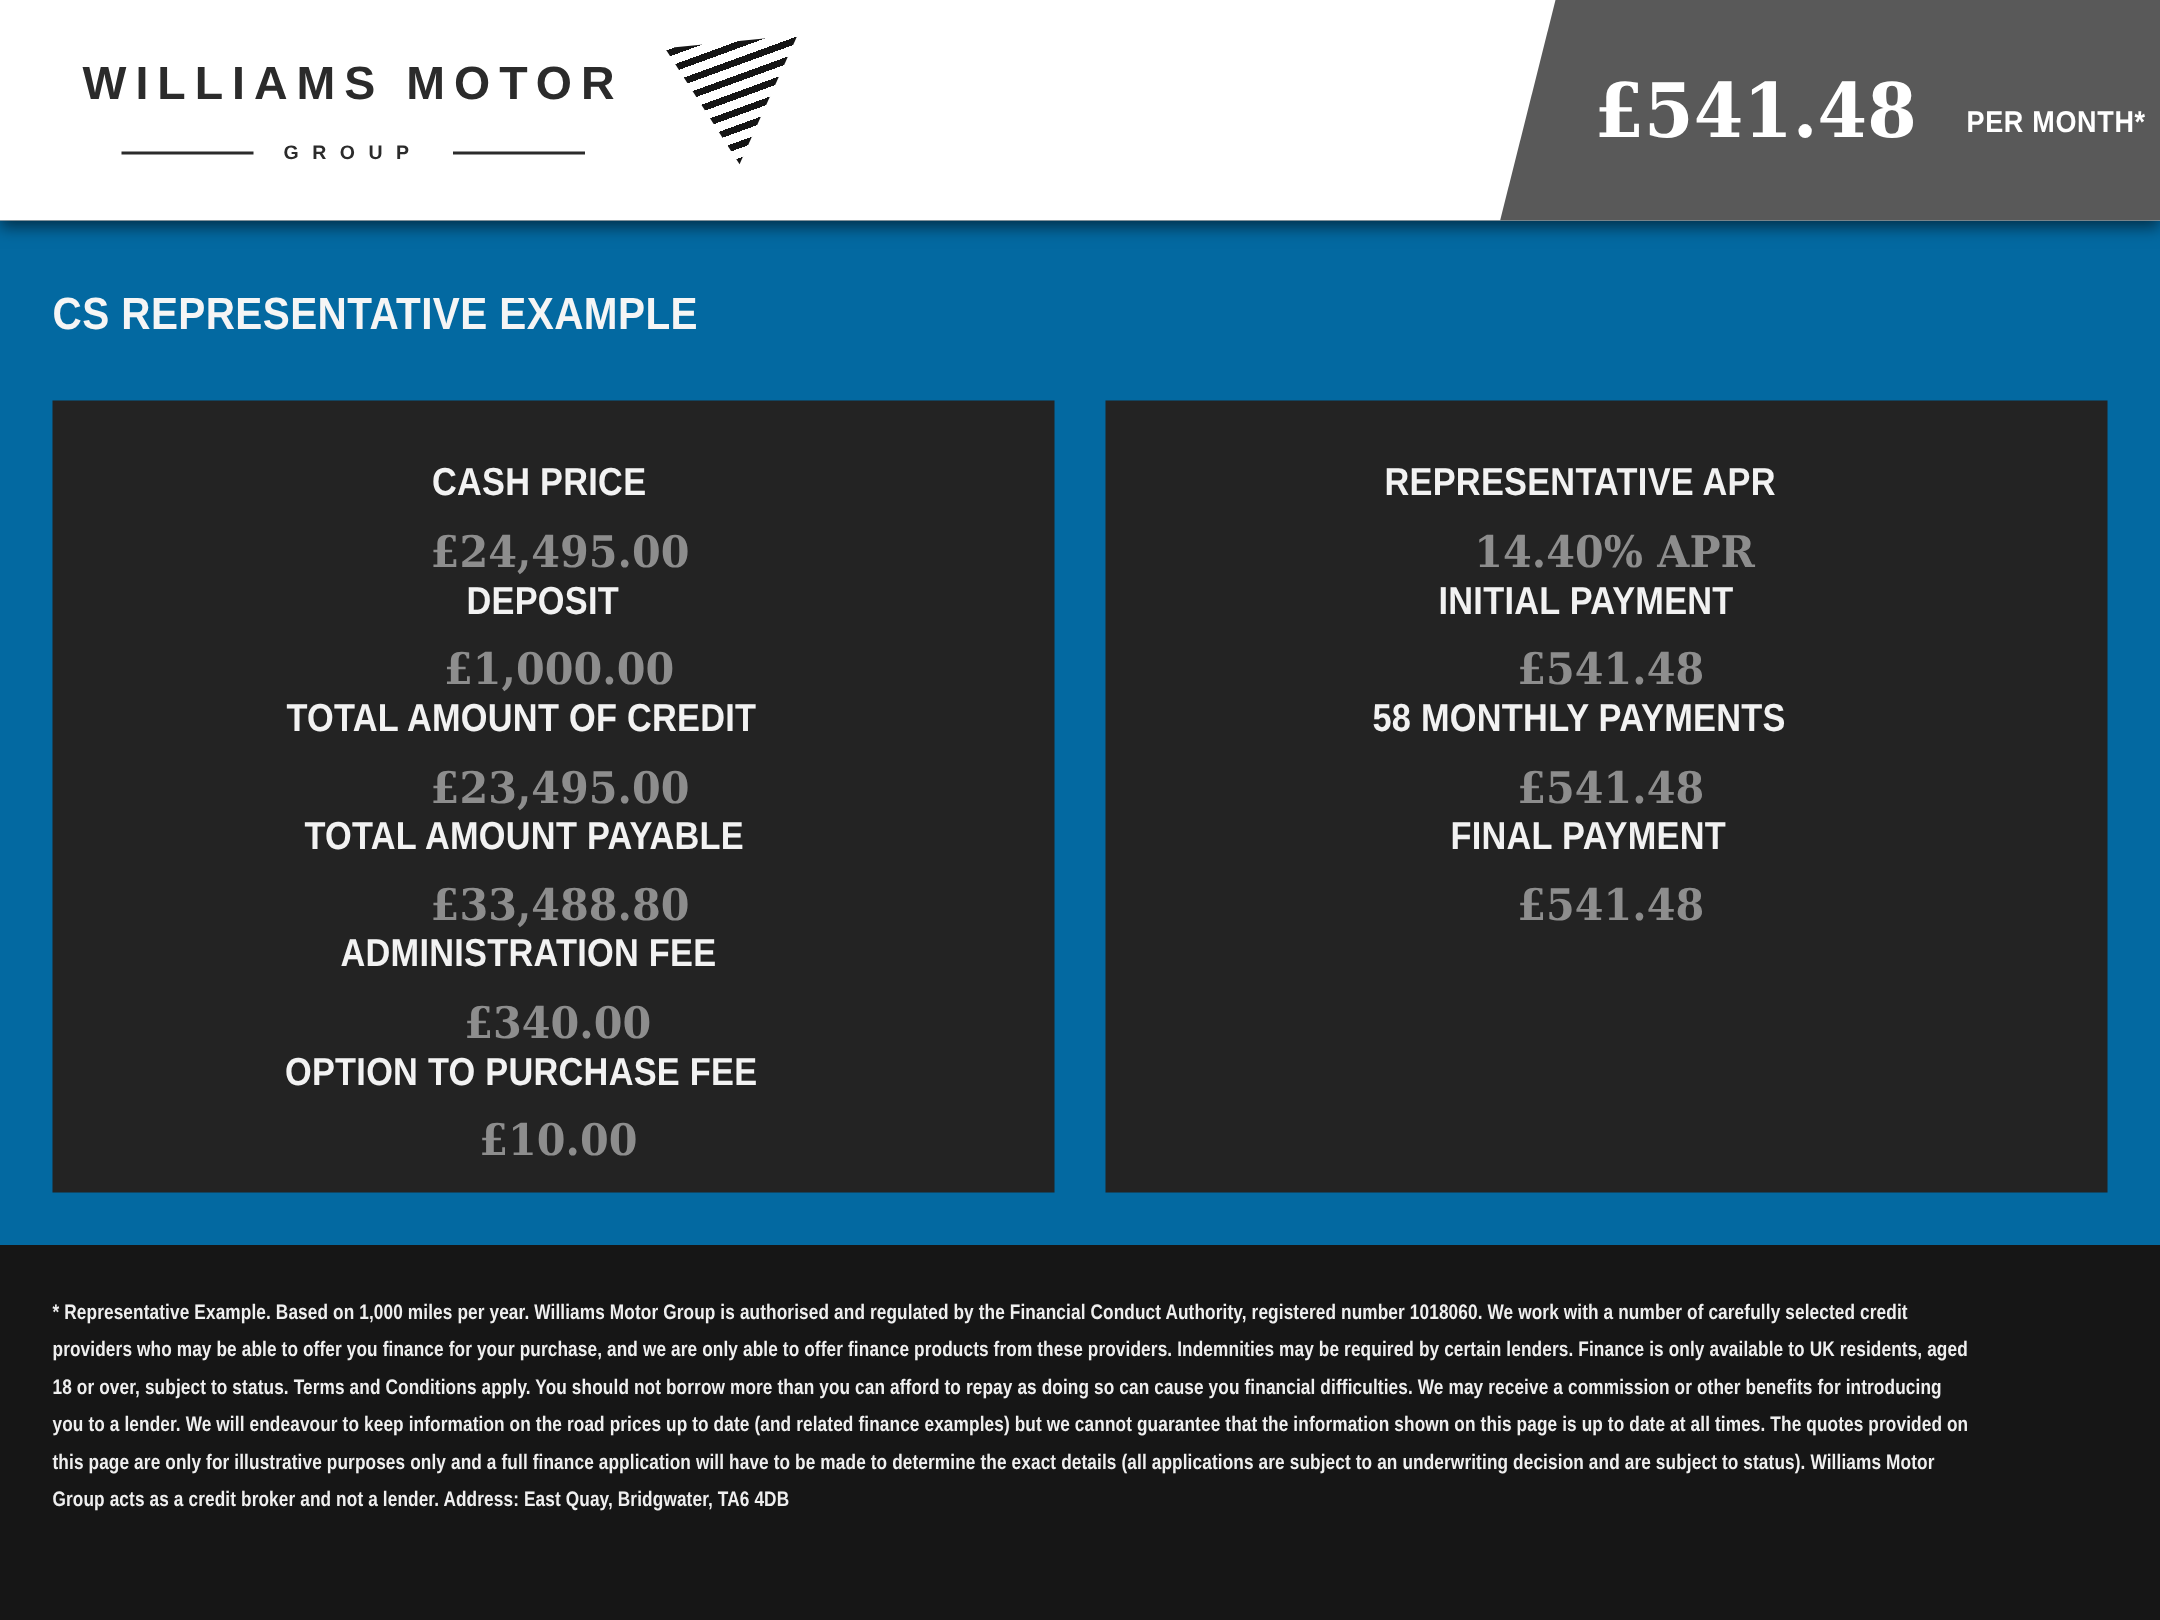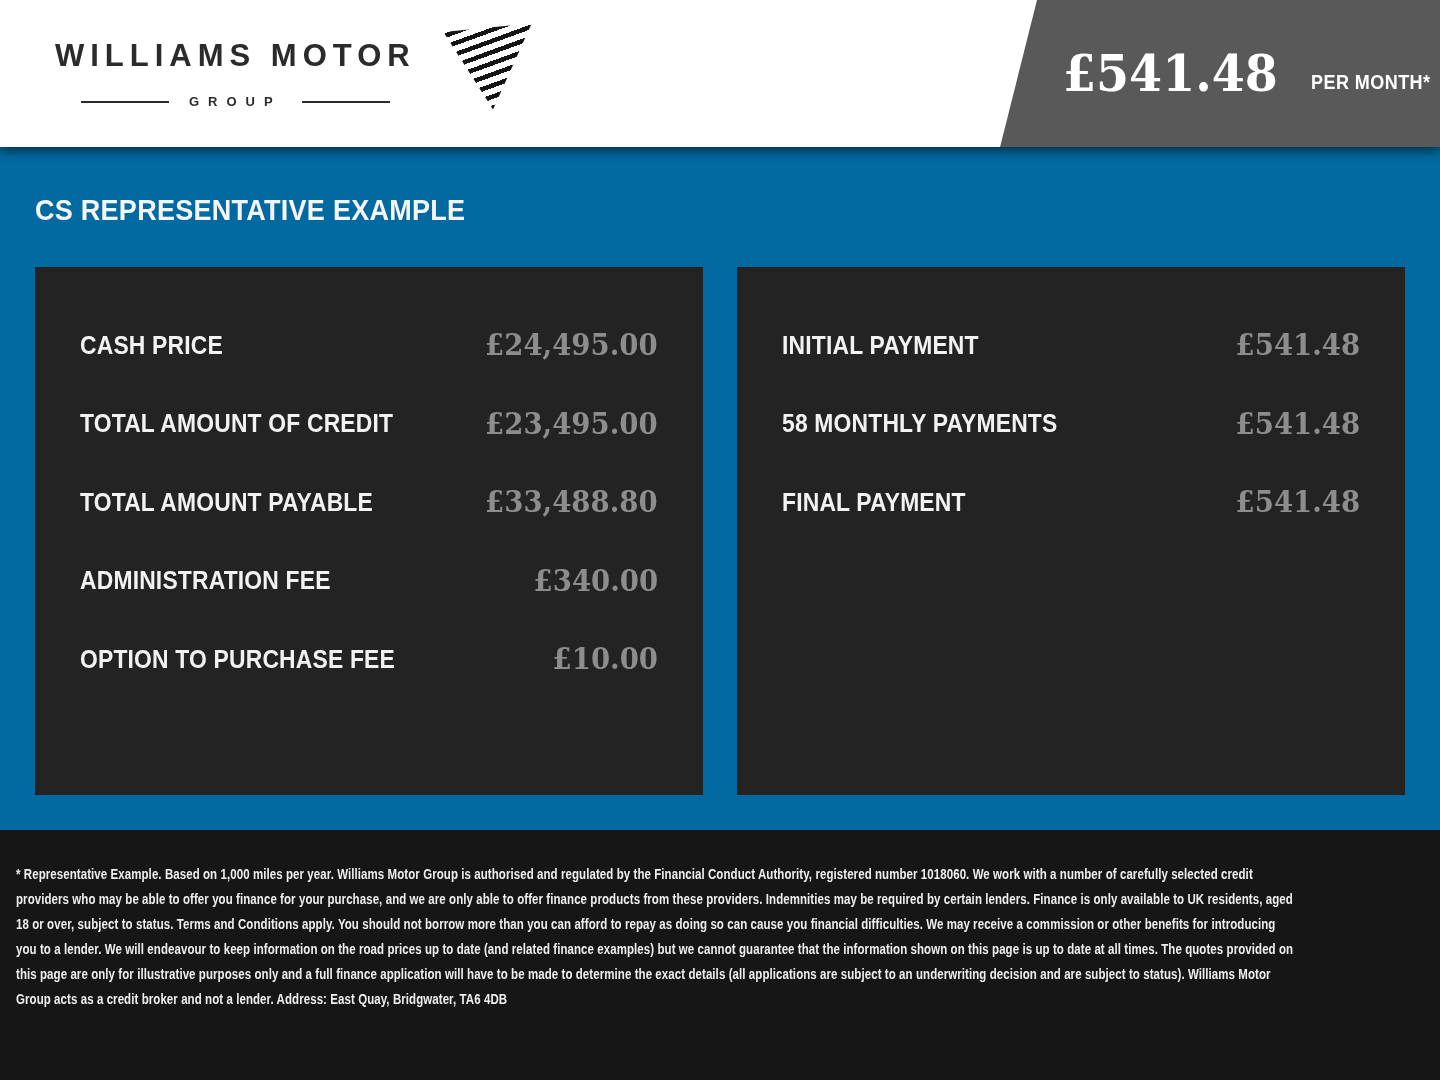--- a/index.html
+++ b/index.html
@@ -132,20 +132,21 @@
     height: 528px;
     box-sizing: border-box;
     background: #232323;
     padding: 39px 45px 0;
   }
   .row {
     height: 78.5px;
     display: flex;
     justify-content: space-between;
     align-items: center;
+    flex-direction: column;
   }
   .row-label {
     font-size: 26px;
     font-weight: 700;
     color: #f2f2f2;
     letter-spacing: 0.2px;
     transform: scaleX(0.88);
     transform-origin: left center;
     white-space: nowrap;
   }
@@ -157,21 +158,21 @@
     transform: scaleX(0.95);
     transform-origin: right center;
     white-space: nowrap;
   }
 
   
   .footer {
     background: #161616;
     height: 250px;
     box-sizing: border-box;
-    padding: 32px 16px 0;
+    padding: 32px 35px 0;
   }
   .disclaimer {
     width: 1560px;
     transform: scaleX(0.82);
     transform-origin: left top;
     font-size: 14px;
     font-weight: 700;
     line-height: 25px;
     letter-spacing: 0.1px;
     color: #efefef;
@@ -204,38 +205,46 @@
 <div class="main">
   <div class="page-title">CS REPRESENTATIVE EXAMPLE</div>
 
   <div class="panels">
     <div class="panel">
       <div class="row">
         <span class="row-label">CASH PRICE</span>
         <span class="row-value">£24,495.00</span>
       </div>
       <div class="row">
+        <span class="row-label">DEPOSIT</span>
+        <span class="row-value">£1,000.00</span>
+      </div>
+      <div class="row">
         <span class="row-label">TOTAL AMOUNT OF CREDIT</span>
         <span class="row-value">£23,495.00</span>
       </div>
       <div class="row">
         <span class="row-label">TOTAL AMOUNT PAYABLE</span>
         <span class="row-value">£33,488.80</span>
       </div>
       <div class="row">
         <span class="row-label">ADMINISTRATION FEE</span>
         <span class="row-value">£340.00</span>
       </div>
       <div class="row">
         <span class="row-label">OPTION TO PURCHASE FEE</span>
         <span class="row-value">£10.00</span>
       </div>
     </div>
 
     <div class="panel">
+      <div class="row">
+        <span class="row-label">REPRESENTATIVE APR</span>
+        <span class="row-value">14.40% APR</span>
+      </div>
       <div class="row">
         <span class="row-label">INITIAL PAYMENT</span>
         <span class="row-value">£541.48</span>
       </div>
       <div class="row">
         <span class="row-label">58 MONTHLY PAYMENTS</span>
         <span class="row-value">£541.48</span>
       </div>
       <div class="row">
         <span class="row-label">FINAL PAYMENT</span>

